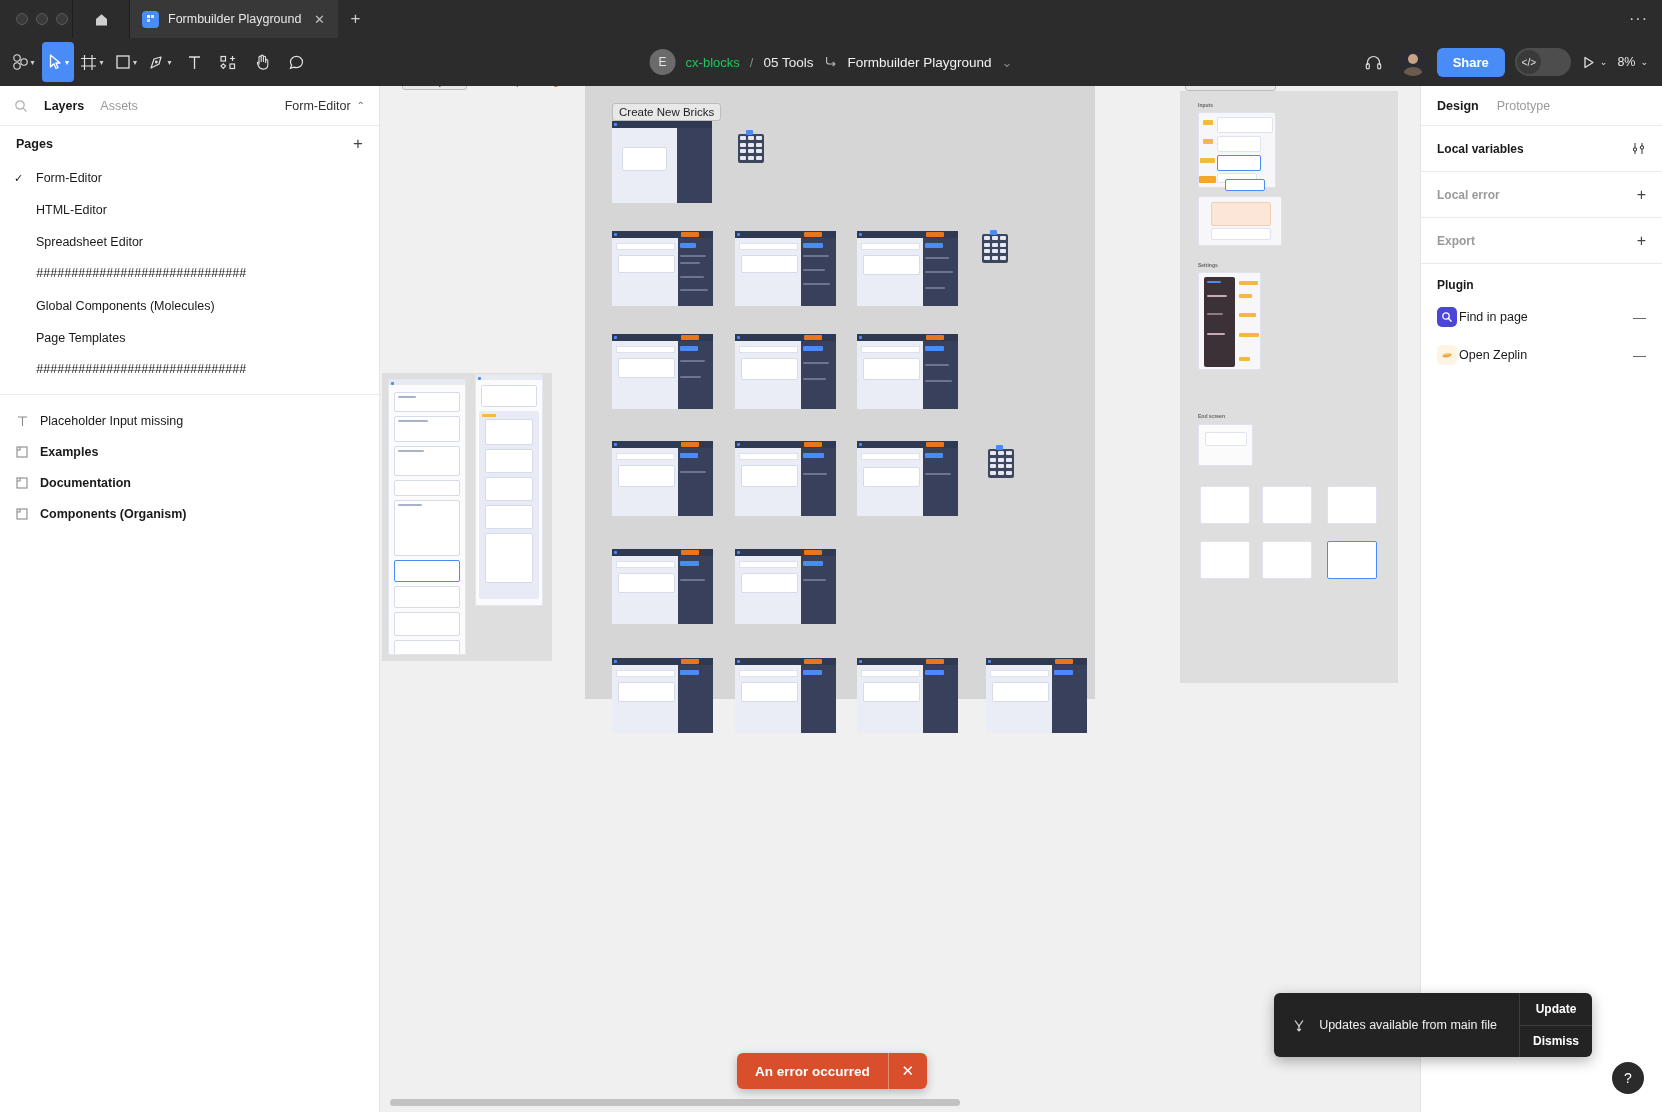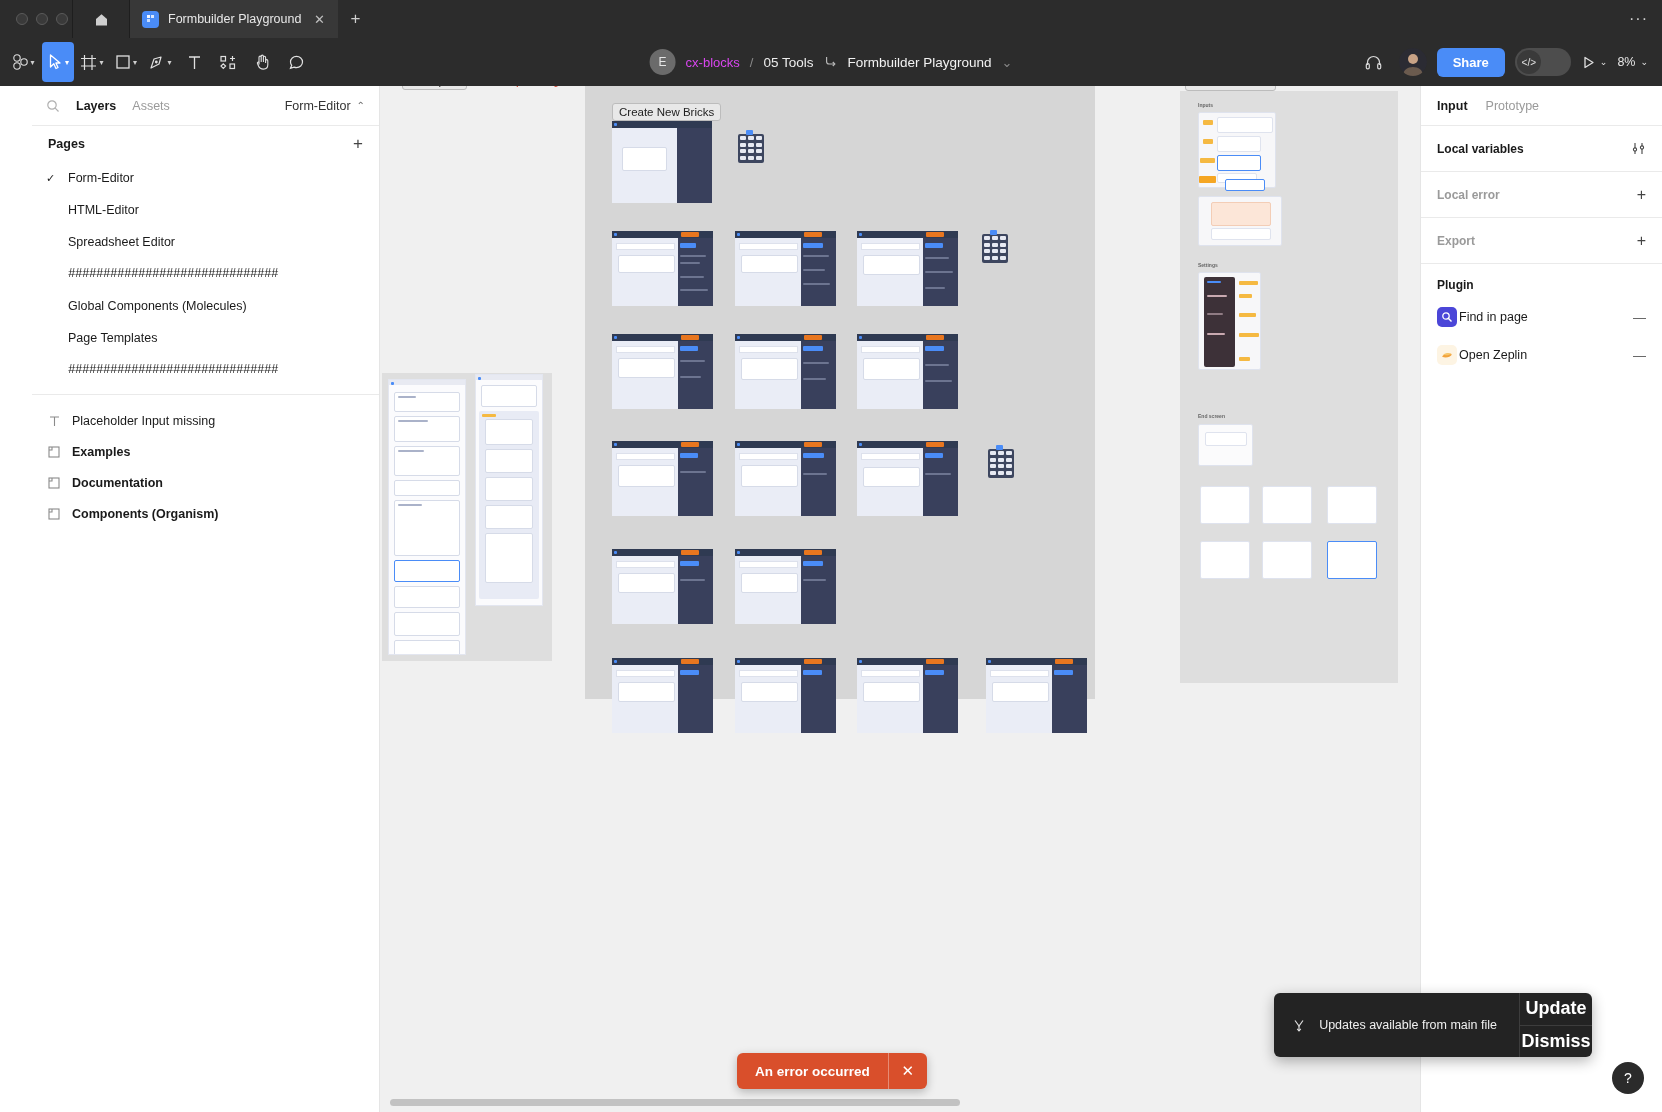--- a/index.html
+++ b/index.html
@@ -47,21 +47,21 @@
   .tool.active { background: #4a8cf7; }
   .tool .chev { font-size: 8px; color: #cfcfcf; }
   .tool.active .chev { color: #fff; }
   .tools-left { display: flex; align-items: center; gap: 2px; padding-left: 8px; }
 
   .center-bar { position: absolute; left: 50%; transform: translateX(-50%); display: flex; align-items: center; gap: 10px; }
   .avatar-c {
     width: 26px; height: 26px; border-radius: 50%; background: #6b6b6b; color: #e6e6e6;
     display: flex; align-items: center; justify-content: center; font-size: 12px;
   }
-  .crumb { color: #d946ef; font-size: 13px; }
+  .crumb { color: #22c55e; font-size: 13px; }
   .crumb-sep { color: #8a8a8a; font-size: 13px; }
   .crumb.cur { color: #f2f2f2; font-size: 13.5px; }
   .crumb.mid { color: #ededed; font-size: 13.5px; }
   .branch-ico { color: #b9b9b9; display: flex; align-items: center; }
 
   .tb-actions { margin-left: auto; display: flex; align-items: center; gap: 10px; padding-right: 14px; }
   .icon-btn { width: 30px; height: 30px; display: flex; align-items: center; justify-content: center; color: #d9d9d9; }
   .user-av {
     width: 28px; height: 28px; border-radius: 50%;
     background: radial-gradient(circle at 50% 32%, #caa happens 0, #caa 0);
@@ -79,21 +79,21 @@
     width: 24px; height: 24px; border-radius: 50%; background: #3a3a3a;
     display: flex; align-items: center; justify-content: center;
     color: #e0e0e0; font-size: 10px;
   }
   .play-grp { display: flex; align-items: center; gap: 4px; color: #e2e2e2; }
   .zoom-grp { display: flex; align-items: center; gap: 5px; color: #e6e6e6; font-size: 12.5px; }
 
   
   .left {
     position: absolute; top: 86px; left: 0; width: 380px; height: 1026px;
-    background: #fff; border-right: 1px solid #e5e5e5; padding-left: 32px;
+    background: #fff; border-right: 1px solid #e5e5e5;
   }
   .lp-tabs { height: 40px; display: flex; align-items: center; padding: 0 14px; gap: 16px; border-bottom: 1px solid #eaeaea; }
   .lp-search { color: #b0b0b0; display: flex; align-items: center; }
   .lp-tab { font-size: 12.5px; color: #9a9a9a; }
   .lp-tab.sel { color: #1a1a1a; font-weight: bold; }
   .lp-page-sel { margin-left: auto; font-size: 12.5px; color: #333; display: flex; align-items: center; gap: 6px; }
 
   .pages-hdr { height: 36px; display: flex; align-items: center; padding: 0 16px; }
   .pages-hdr .t { font-size: 12.5px; font-weight: bold; color: #1a1a1a; }
   .pages-hdr .plus { margin-left: auto; color: #444; font-size: 17px; }
@@ -191,21 +191,21 @@
 
   .upd-toast {
     position: absolute; right: 70px; bottom: 55px; height: 64px; background: #232323;
     border-radius: 6px; display: flex; align-items: stretch; box-shadow: 0 4px 14px rgba(0,0,0,.3);
   }
   .upd-left { display: flex; align-items: center; gap: 13px; padding: 0 22px 0 18px; }
   .upd-left .ico { color: #ddd; display: flex; }
   .upd-left .txt { color: #f0f0f0; font-size: 12.5px; }
   .upd-div { width: 1px; background: #3d3d3d; }
   .upd-btns { display: flex; flex-direction: column; width: 72px; }
-  .upd-btn { flex: 1; display: flex; align-items: center; justify-content: center; color: #fff; font-size: 18px; font-weight: bold; }
+  .upd-btn { flex: 1; display: flex; align-items: center; justify-content: center; color: #fff; font-size: 12px; font-weight: bold; }
   .upd-btn + .upd-btn { border-top: 1px solid #3d3d3d; }
 
   .help-btn {
     position: absolute; right: 18px; bottom: 18px; width: 32px; height: 32px;
     border-radius: 50%; background: #2b2b2b; color: #fff; font-size: 14px;
     display: flex; align-items: center; justify-content: center;
   }
 </style>
 </head>
 <body>
@@ -771,21 +771,21 @@
     <div class="doc-card" style="left:882px; top:455px; width:50px; height:38px;"></div>
     <div class="doc-card" style="left:947px; top:455px; width:50px; height:38px; border-color:#4a8cf7;"></div>
   </div>
 
   <div class="hscroll">
     <div class="thumb"></div>
   </div>
 
   <div class="right">
     <div class="rp-tabs">
-      <span class="rp-tab sel">Input</span>
+      <span class="rp-tab sel">Design</span>
       <span class="rp-tab">Prototype</span>
     </div>
 
 
     <div class="rp-line">
       <span class="lbl">Local variables</span>
       <span class="act">
         <svg width="15" height="15" viewBox="0 0 15 15">
             <path d="M4 2v5M4 10v3M11 2v3M11 8v5" stroke="#444" stroke-width="1.1"></path>
             <circle cx="4" cy="8.5" r="1.6" fill="none" stroke="#444" stroke-width="1.1"></circle>

